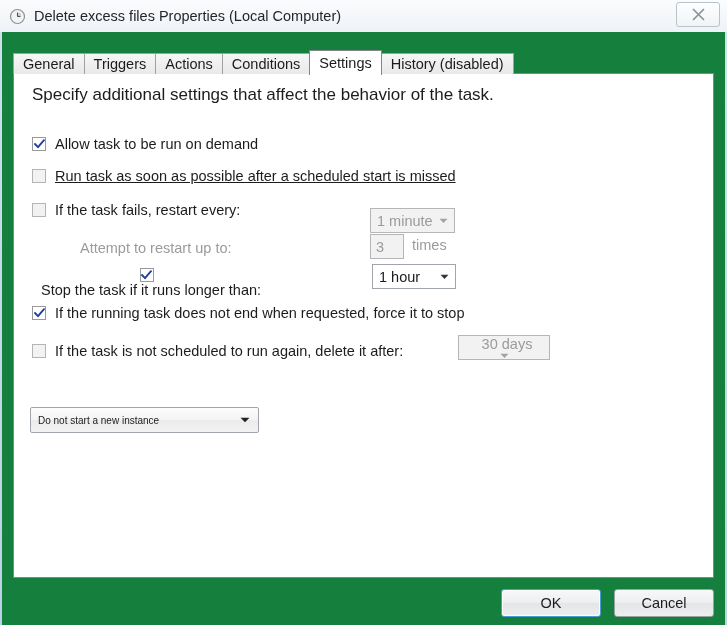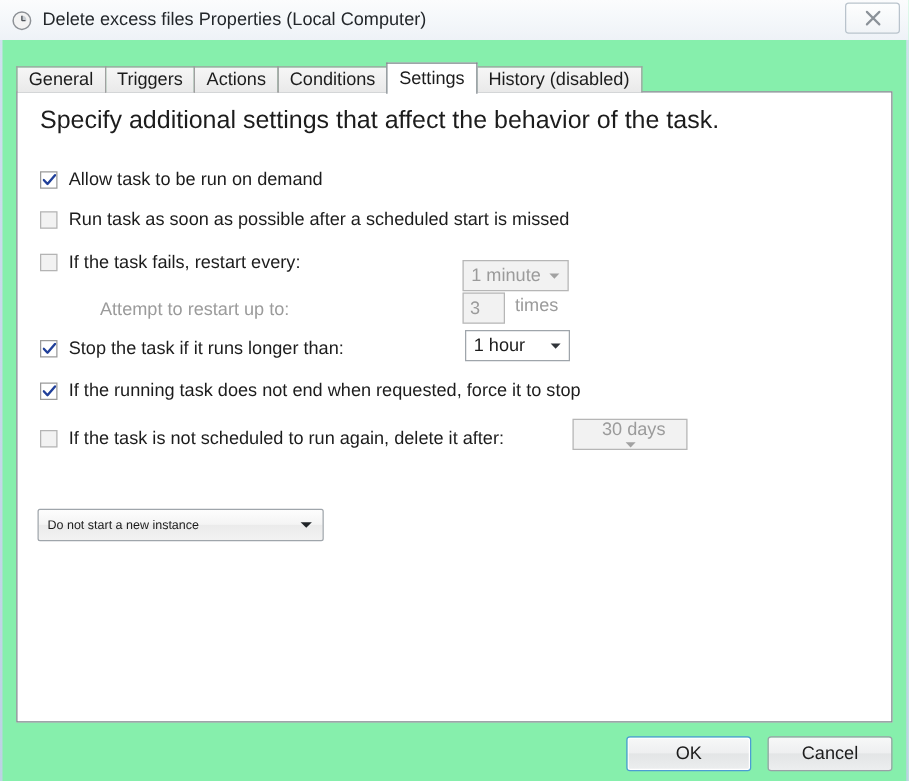--- a/index.html
+++ b/index.html
@@ -16,21 +16,21 @@
     overflow: hidden;
     position: relative;
   }
 
   
   .window {
     position: absolute;
     left: 0; top: 0;
     width: 727px;
     height: 625px;
-    background: #86efac;
+    background: #15803d;
     box-sizing: border-box;
   }
 
   
   .bg-ghost {
     position: absolute;
     right: 52px;
     top: 5px;
     font-size: 13px;
     color: #b9c4d2;
@@ -139,21 +139,21 @@
     background: #ffffff;
     border: 1px solid #7f868c;
     box-sizing: border-box;
     z-index: 2;
   }
 
   .intro {
     position: absolute;
     left: 18px;
     top: 11px;
-    font-size: 20px;
+    font-size: 17px;
     color: #1c1c1c;
     white-space: nowrap;
   }
 
   
   .row {
     position: absolute;
     left: 18px;
     display: flex;
     align-items: center;
@@ -338,21 +338,21 @@
 
     <div class="row" style="top:59px;">
       <span class="cb">
         <svg width="11" height="10" viewBox="0 0 11 10">
           <path d="M1 5 L4 8.2 L10 1.2" stroke="#21409a" stroke-width="1.9" fill="none" stroke-linecap="round" stroke-linejoin="round"></path>
         </svg>
       </span>
       <span class="cb-label">Allow task to be run on demand</span>
     </div>
 
-    <div class="row" style="top:91px;">
+    <div class="row" style="top:91px;text-decoration:underline;">
       <span class="cb off"></span>
       <span class="cb-label">Run task as soon as possible after a scheduled start is missed</span>
     </div>
 
     <div class="row" style="top:125px;">
       <span class="cb off"></span>
       <span class="cb-label">If the task fails, restart every:</span>
     </div>
     <div class="combo disabled" style="left:356px; top:134px; width:85px;">
       <span class="combo-text">1 minute</span>
@@ -364,21 +364,21 @@
     </div>
 
     <div class="row" style="top:163px; left:66px;">
       <span class="plain-label dim">Attempt to restart up to:</span>
     </div>
     <div class="numbox" style="left:356px; top:160px;">
       <span>3</span>
     </div>
     <div class="unit-label" style="left:398px; top:163px;">times</div>
 
-    <div class="row" style="top:194px;">
+    <div class="row" style="top:194px;flex-direction:column;">
       <span class="cb">
         <svg width="11" height="10" viewBox="0 0 11 10">
           <path d="M1 5 L4 8.2 L10 1.2" stroke="#21409a" stroke-width="1.9" fill="none" stroke-linecap="round" stroke-linejoin="round"></path>
         </svg>
       </span>
       <span class="cb-label">Stop the task if it runs longer than:</span>
     </div>
     <div class="combo" style="left:358px; top:190px; width:84px;">
       <span class="combo-text">1 hour</span>
       <span class="combo-arrow">

